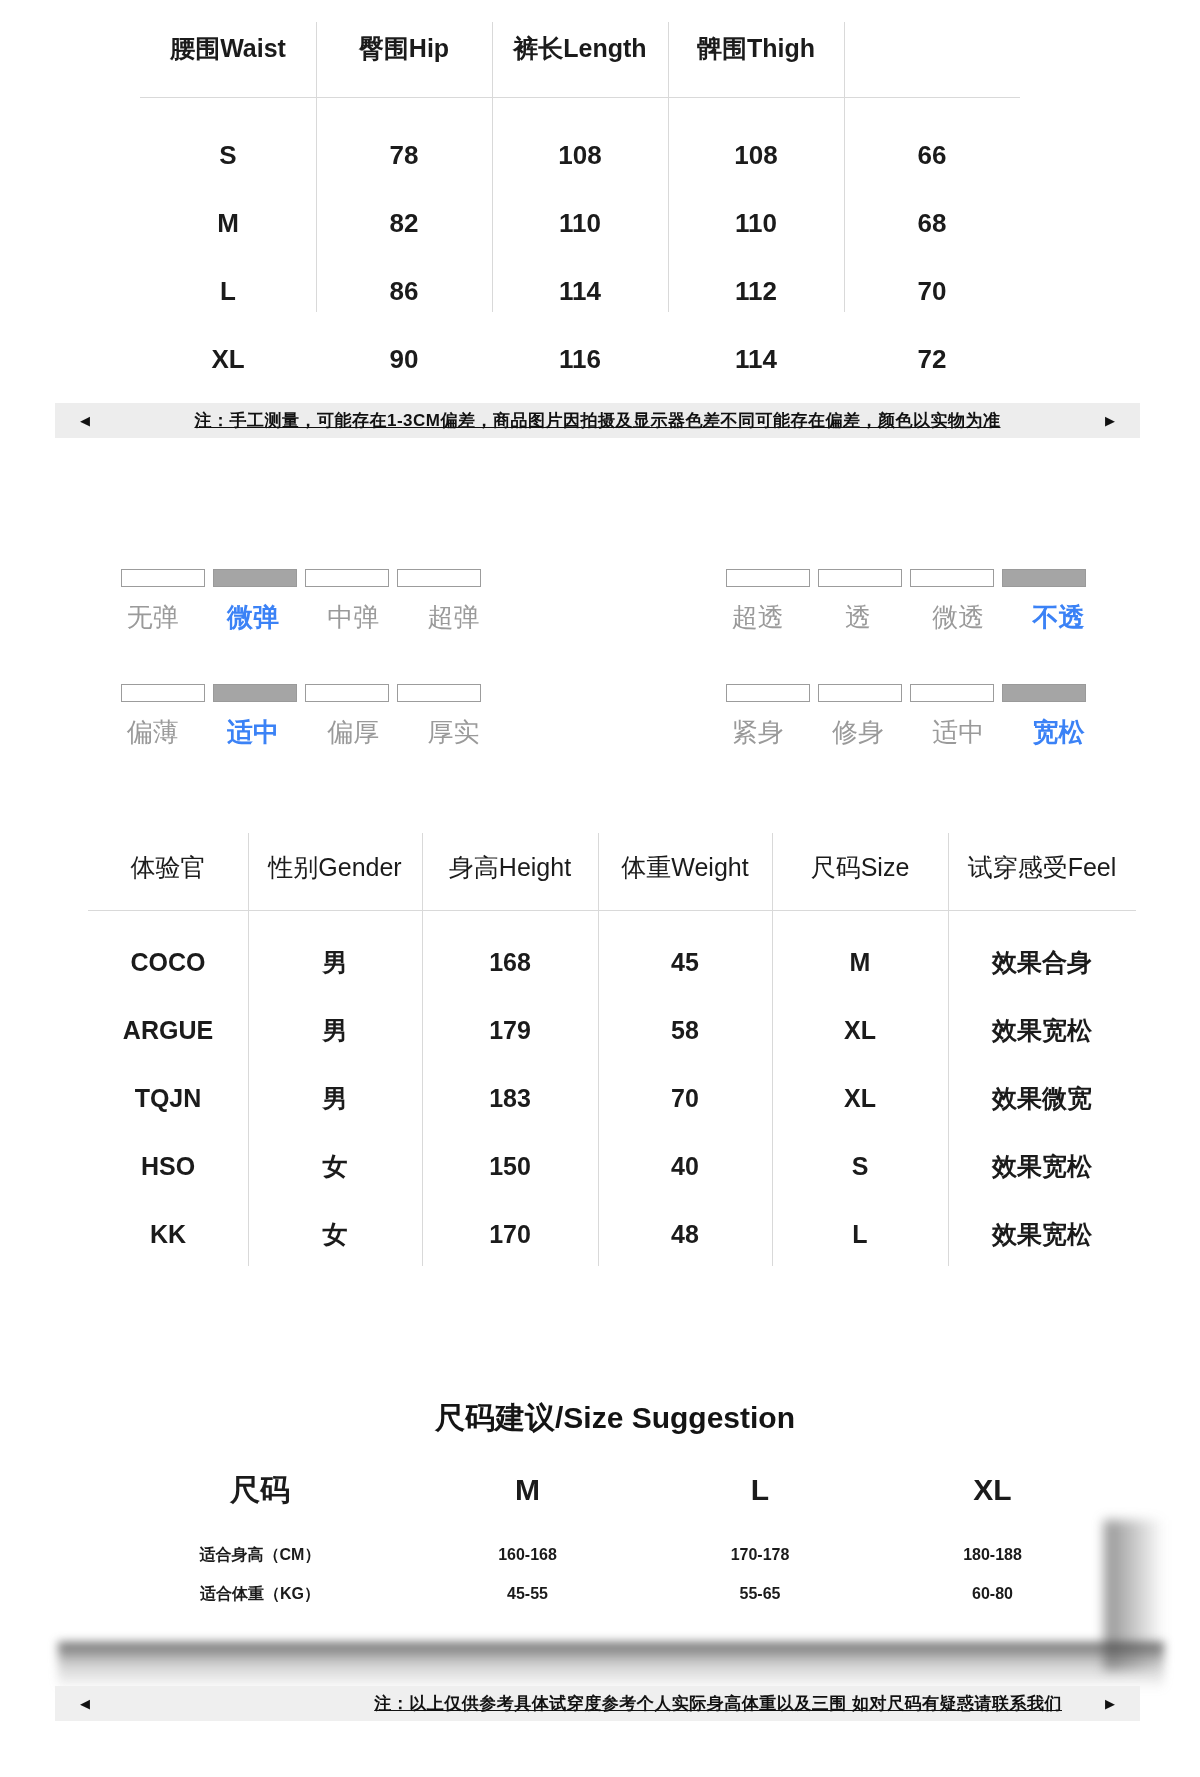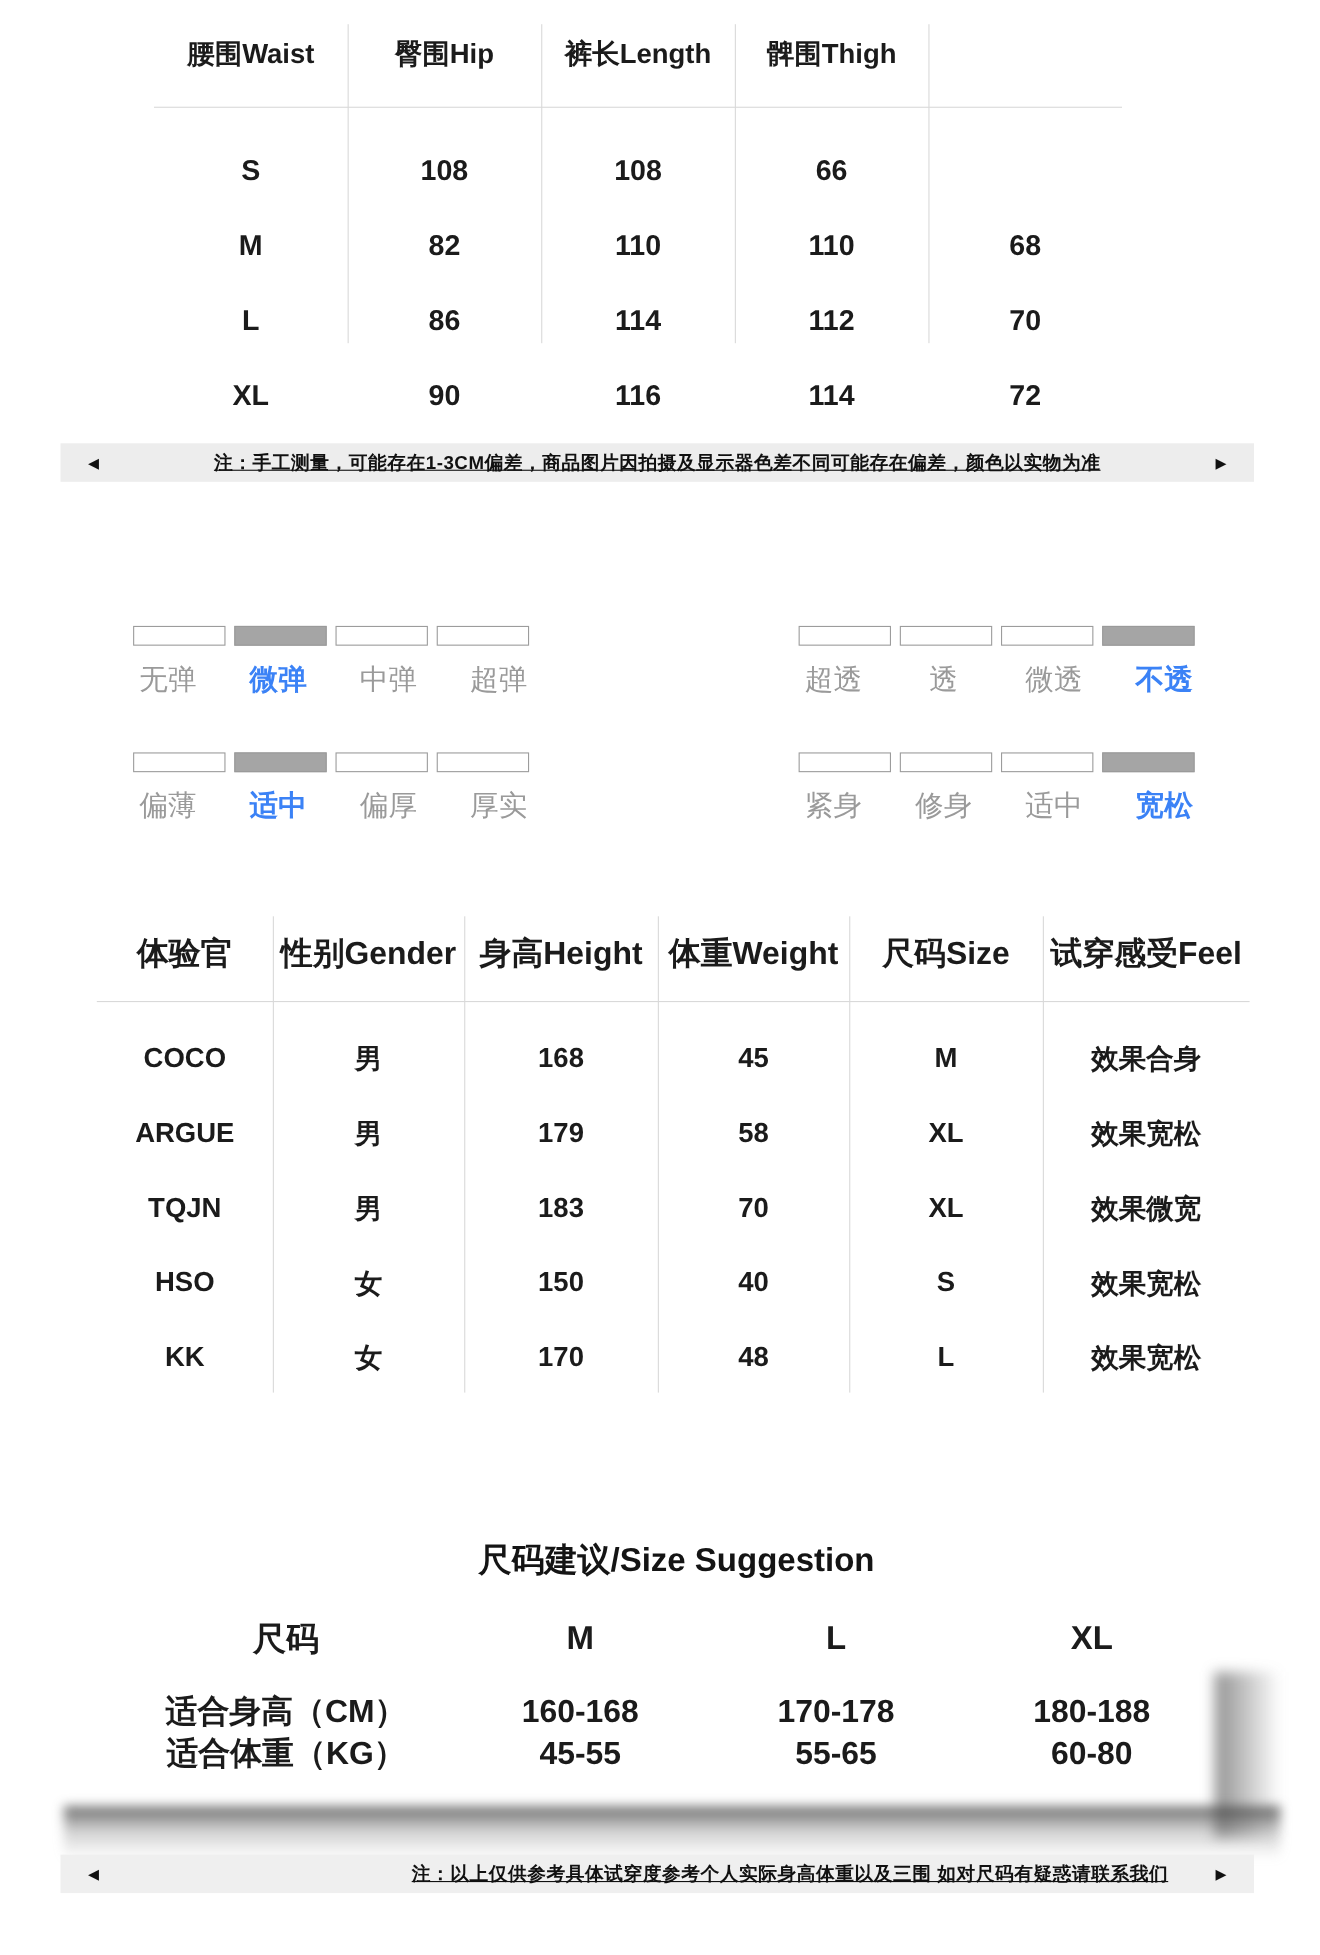--- a/index.html
+++ b/index.html
@@ -32,36 +32,36 @@
   .boxes{display:flex;}
   .opt-box{width:84px;height:18px;border:1px solid #9c9c9c;background:#ffffff;margin-right:8px;box-sizing:border-box;}
   .opt-box.box-sel{background:#a5a5a5;border-color:#9a9a9a;}
   .labels{display:flex;margin-top:13px;gap:29px;}
   .opt-label{width:84px;margin-right:8px;text-align:center;font-size:26px;color:#9a9a9a;}
   .opt-label.label-sel{color:#3b82f6;font-weight:600;}
 
   
   .t2{position:absolute;left:88px;top:824px;width:1048px;}
   .t2-head{display:grid;grid-template-columns:160px 174px 176px 174px 176px 188px;height:86px;}
-  .t2-head .cell{font-size:29px;font-weight:700;}
+  .t2-head .cell{font-size:25px;font-weight:400;}
   .t2-body{padding-top:18px;}
   .t2-row{display:grid;grid-template-columns:160px 174px 176px 174px 176px 188px;height:68px;}
   .t2-row .cell{font-size:25px;font-weight:700;}
 
   
   .sg-title{position:absolute;left:100px;top:1398px;width:1030px;text-align:center;
     font-size:30px;font-weight:700;color:#141414;}
   .sg-grid{position:absolute;left:100px;width:1000px;display:grid;
     grid-template-columns:320px 215px 250px 215px;}
   .sg-grid .cell{font-weight:700;}
   .sg-sizes{top:1468px;height:44px;}
   .sg-sizes .cell{font-size:30px;}
   .sg-row1{top:1536px;height:38px;}
   .sg-row2{top:1575px;height:38px;}
-  .sg-row1 .cell,.sg-row2 .cell{font-size:29px;}
+  .sg-row1 .cell,.sg-row2 .cell{font-size:16px;}
 
   
   .shadow-bottom{position:absolute;left:58px;top:1642px;width:1106px;height:48px;
     background:linear-gradient(to bottom, rgba(55,55,55,0.75) 0%, rgba(120,120,120,0.35) 45%, rgba(255,255,255,0) 100%);
     filter:blur(5px);}
   .shadow-right{position:absolute;left:1104px;top:1520px;width:60px;height:150px;
     background:linear-gradient(to right, rgba(70,70,70,0.6) 0%, rgba(255,255,255,0) 100%);
     filter:blur(6px);}
 </style>
 </head>
@@ -72,20 +72,21 @@
   <div class="t1">
     <div class="t1-head">
       <div class="cell">腰围Waist</div>
       <div class="cell">臀围Hip</div>
       <div class="cell">裤长Length</div>
       <div class="cell">髀围Thigh</div>
     </div>
     <div class="t1-body">
       <div class="t1-row">
         <div class="cell">S</div>
+        <div class="cell">78</div>
         <div class="cell">108</div>
         <div class="cell">108</div>
         <div class="cell">66</div>
       </div>
       <div class="t1-row">
         <div class="cell">M</div>
         <div class="cell">82</div>
         <div class="cell">110</div>
         <div class="cell">110</div>
         <div class="cell">68</div>

